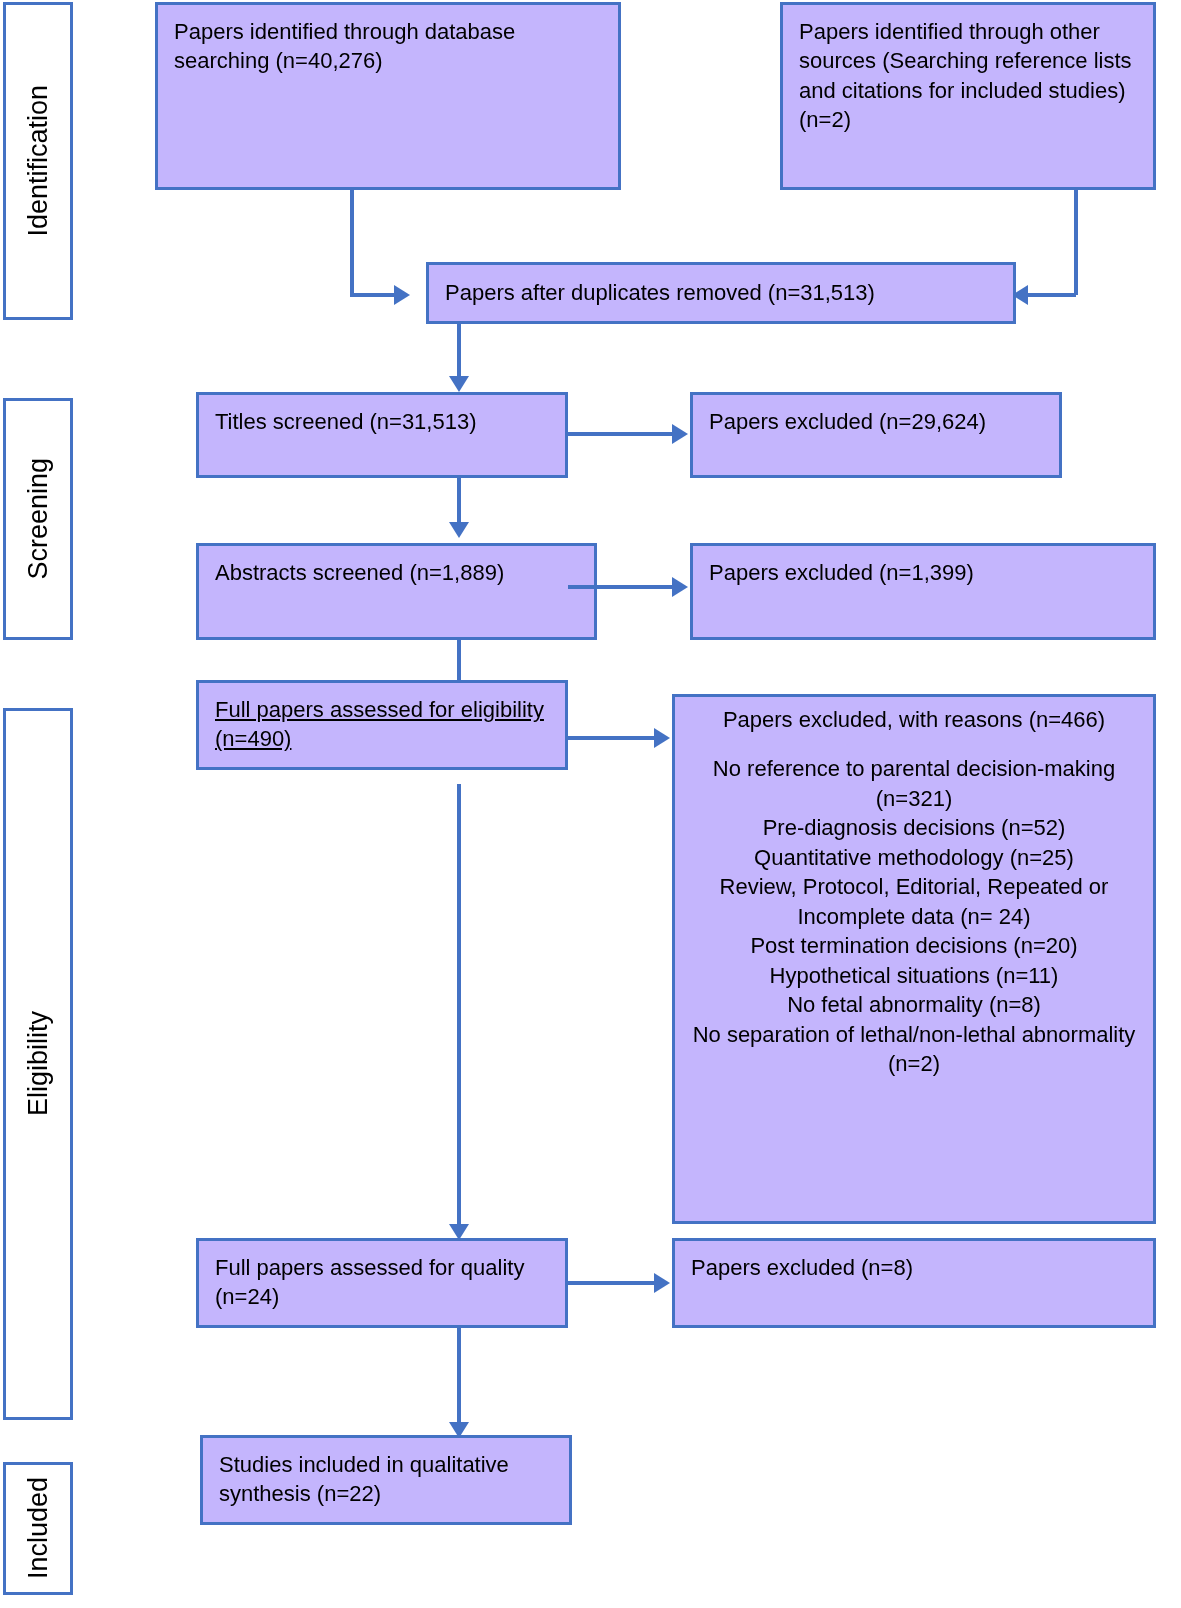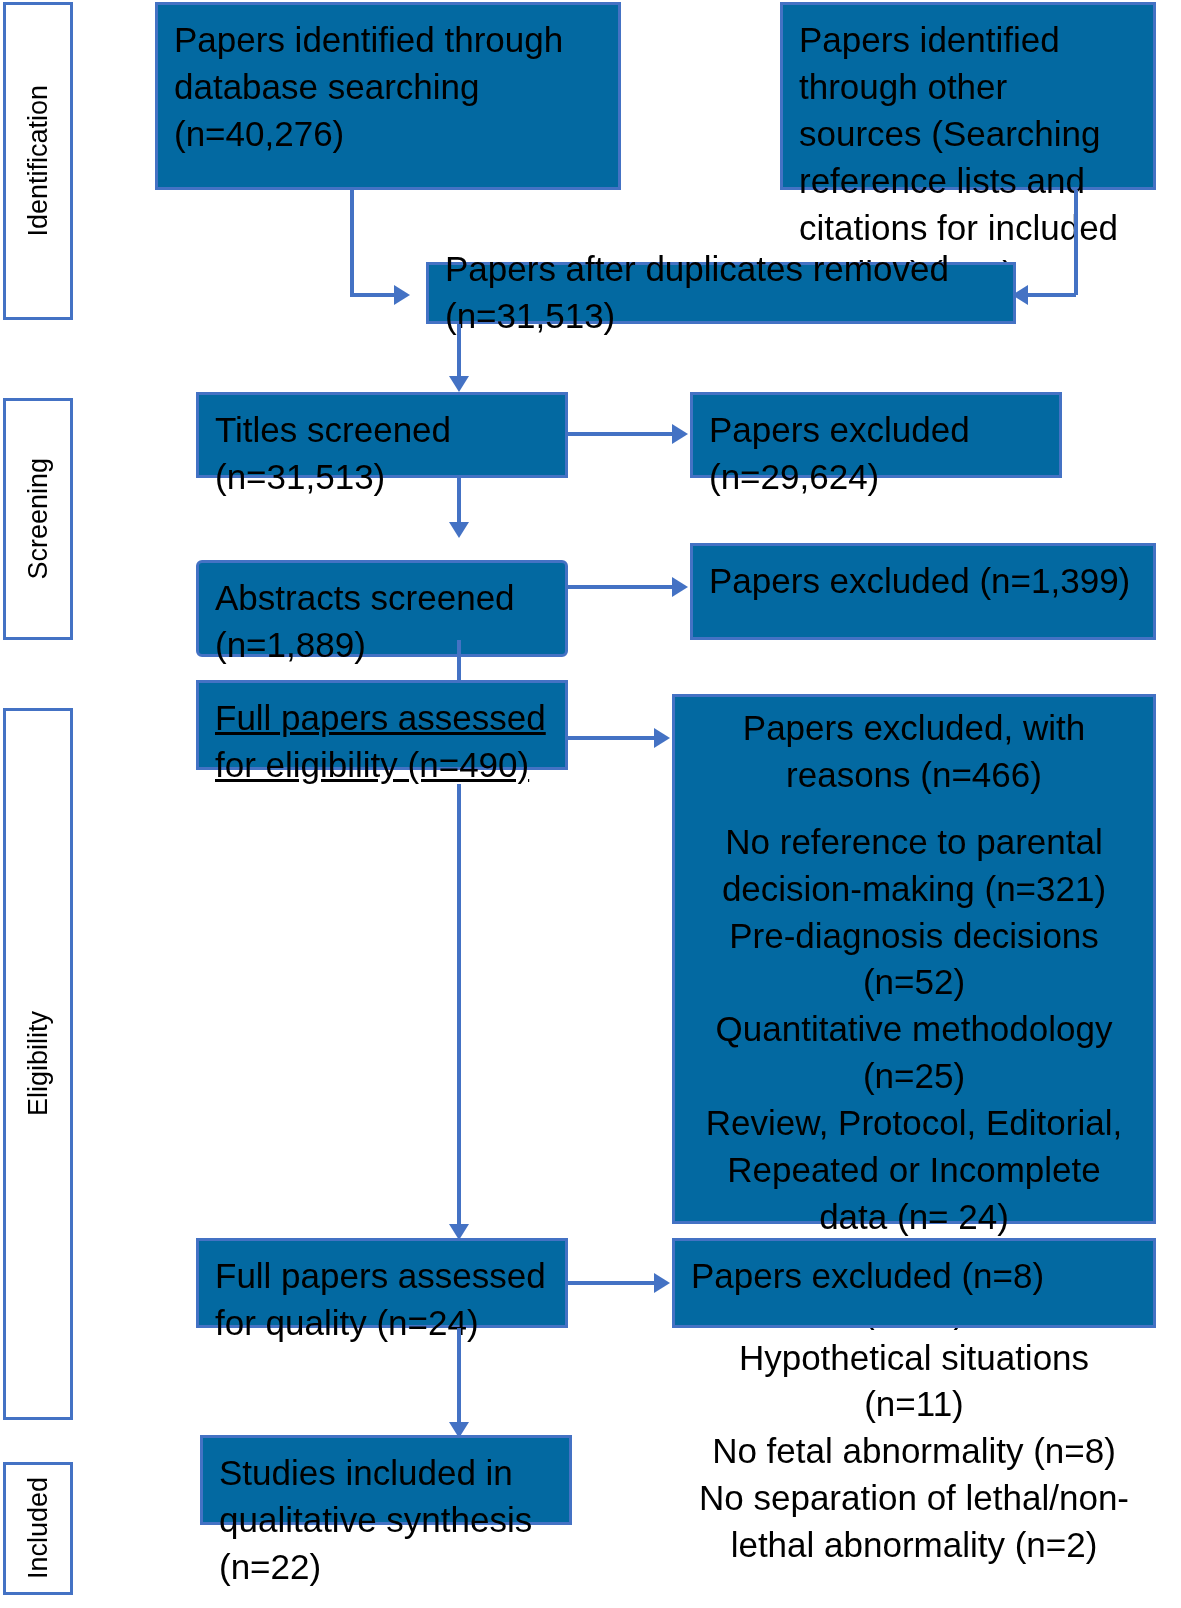--- a/index.html
+++ b/index.html
@@ -17,23 +17,23 @@
     height: 1608px;
     background: #ffffff;
     overflow: hidden;
   }
 
   
   .box {
     position: absolute;
     box-sizing: border-box;
     border: 3px solid #4472C4;
-    background: #0369a1;
+    background: #c4b5fd;
     color: #000000;
-    font-size: 35px;
+    font-size: 22px;
     line-height: 1.34;
     padding: 12px 16px 8px 16px;
     white-space: pre-line;
   }
 
   
   .stage-box {
     position: absolute;
     box-sizing: border-box;
     border: 3px solid #4472C4;
@@ -129,21 +129,21 @@
   <div class="box" style="left:196px; top:392px; width:372px; height:86px;">Titles screened (n=31,513)</div>
 
   <div class="box" style="left:690px; top:392px; width:372px; height:86px;">Papers excluded (n=29,624)</div>
 
   <div class="hline" style="left:568px; top:432px; width:108px;"></div>
   <div class="arrow-right" style="left:672px; top:424px;"></div>
 
   <div class="vline" style="left:457px; top:478px; height:48px;"></div>
   <div class="arrow-down" style="left:449px; top:522px;"></div>
 
-  <div class="box" style="left:196px; top:560px; width:372px; height:97px;border-radius:6px;">Abstracts screened (n=1,889)</div>
+  <div class="box" style="left:196px; top:543px; width:401px; height:97px;">Abstracts screened (n=1,889)</div>
 
   <div class="box" style="left:690px; top:543px; width:466px; height:97px;">Papers excluded (n=1,399)</div>
 
   <div class="hline" style="left:568px; top:585px; width:108px;"></div>
   <div class="arrow-right" style="left:672px; top:577px;"></div>
 
   <div class="vline" style="left:457px; top:640px; height:52px;"></div>
   <div class="arrow-down" style="left:449px; top:688px;"></div>
 
   <div class="box" style="left:196px; top:680px; width:372px; height:90px;text-decoration:underline;">Full papers assessed for eligibility (n=490)</div>

